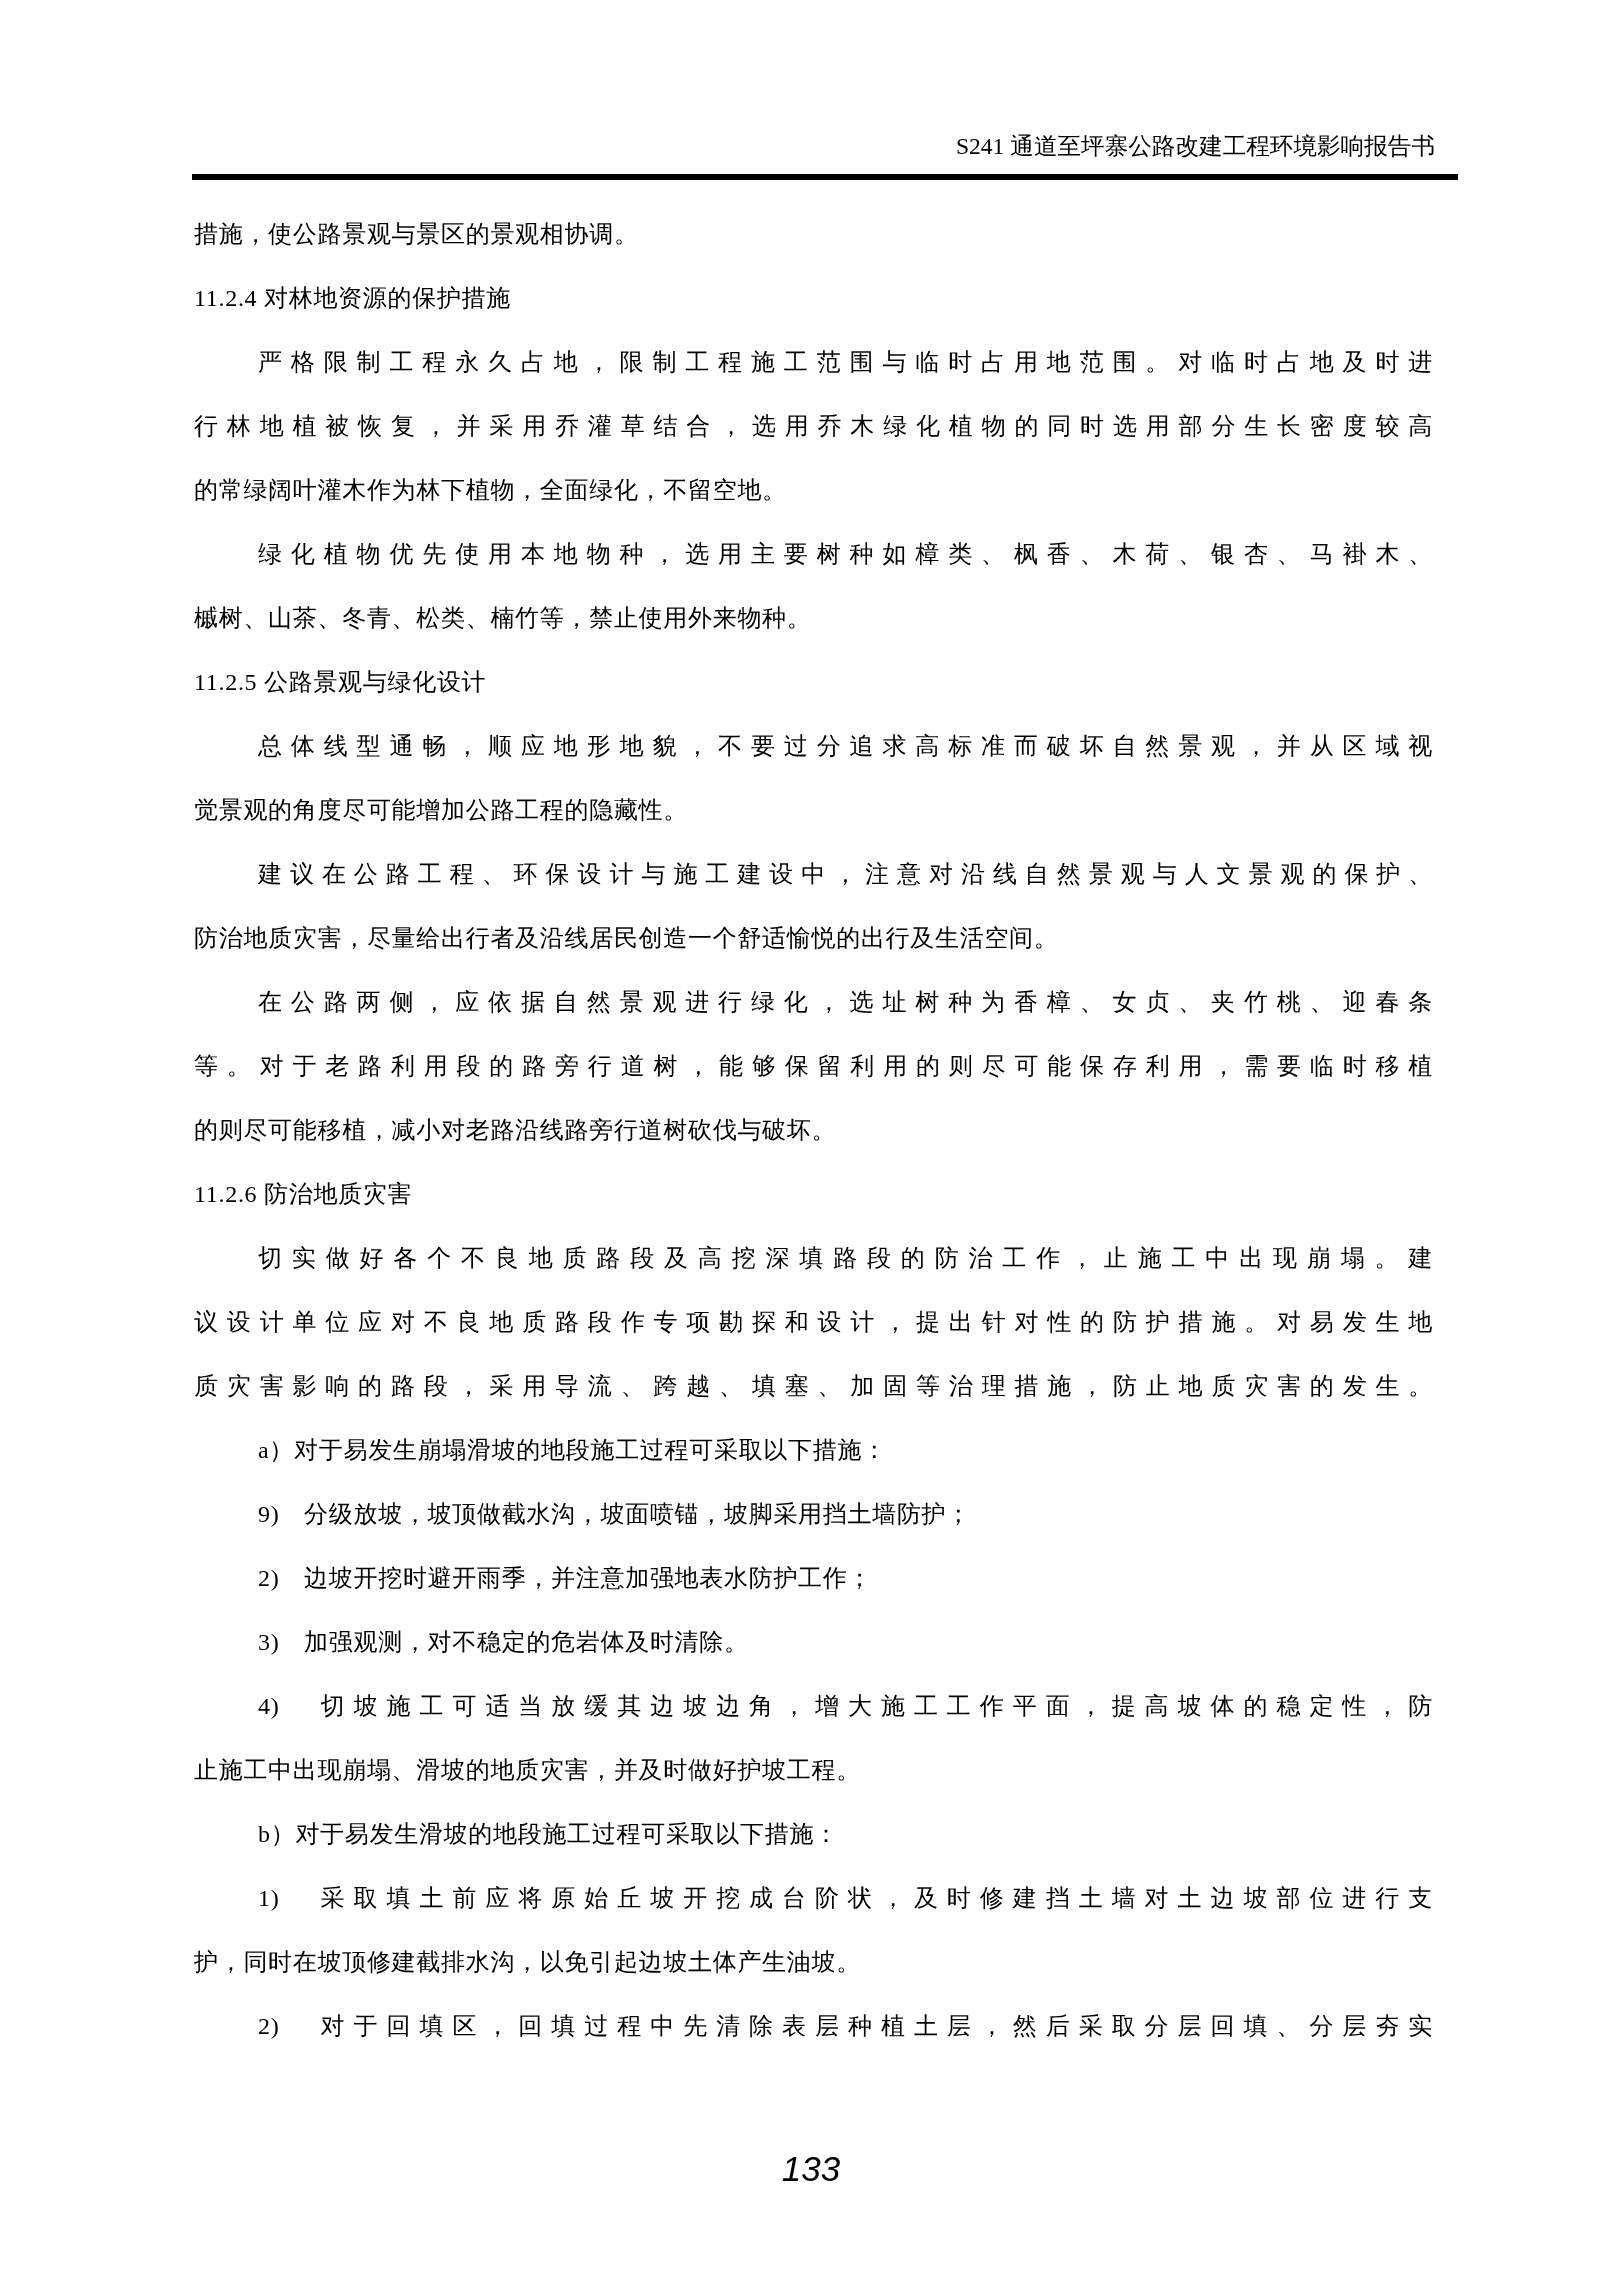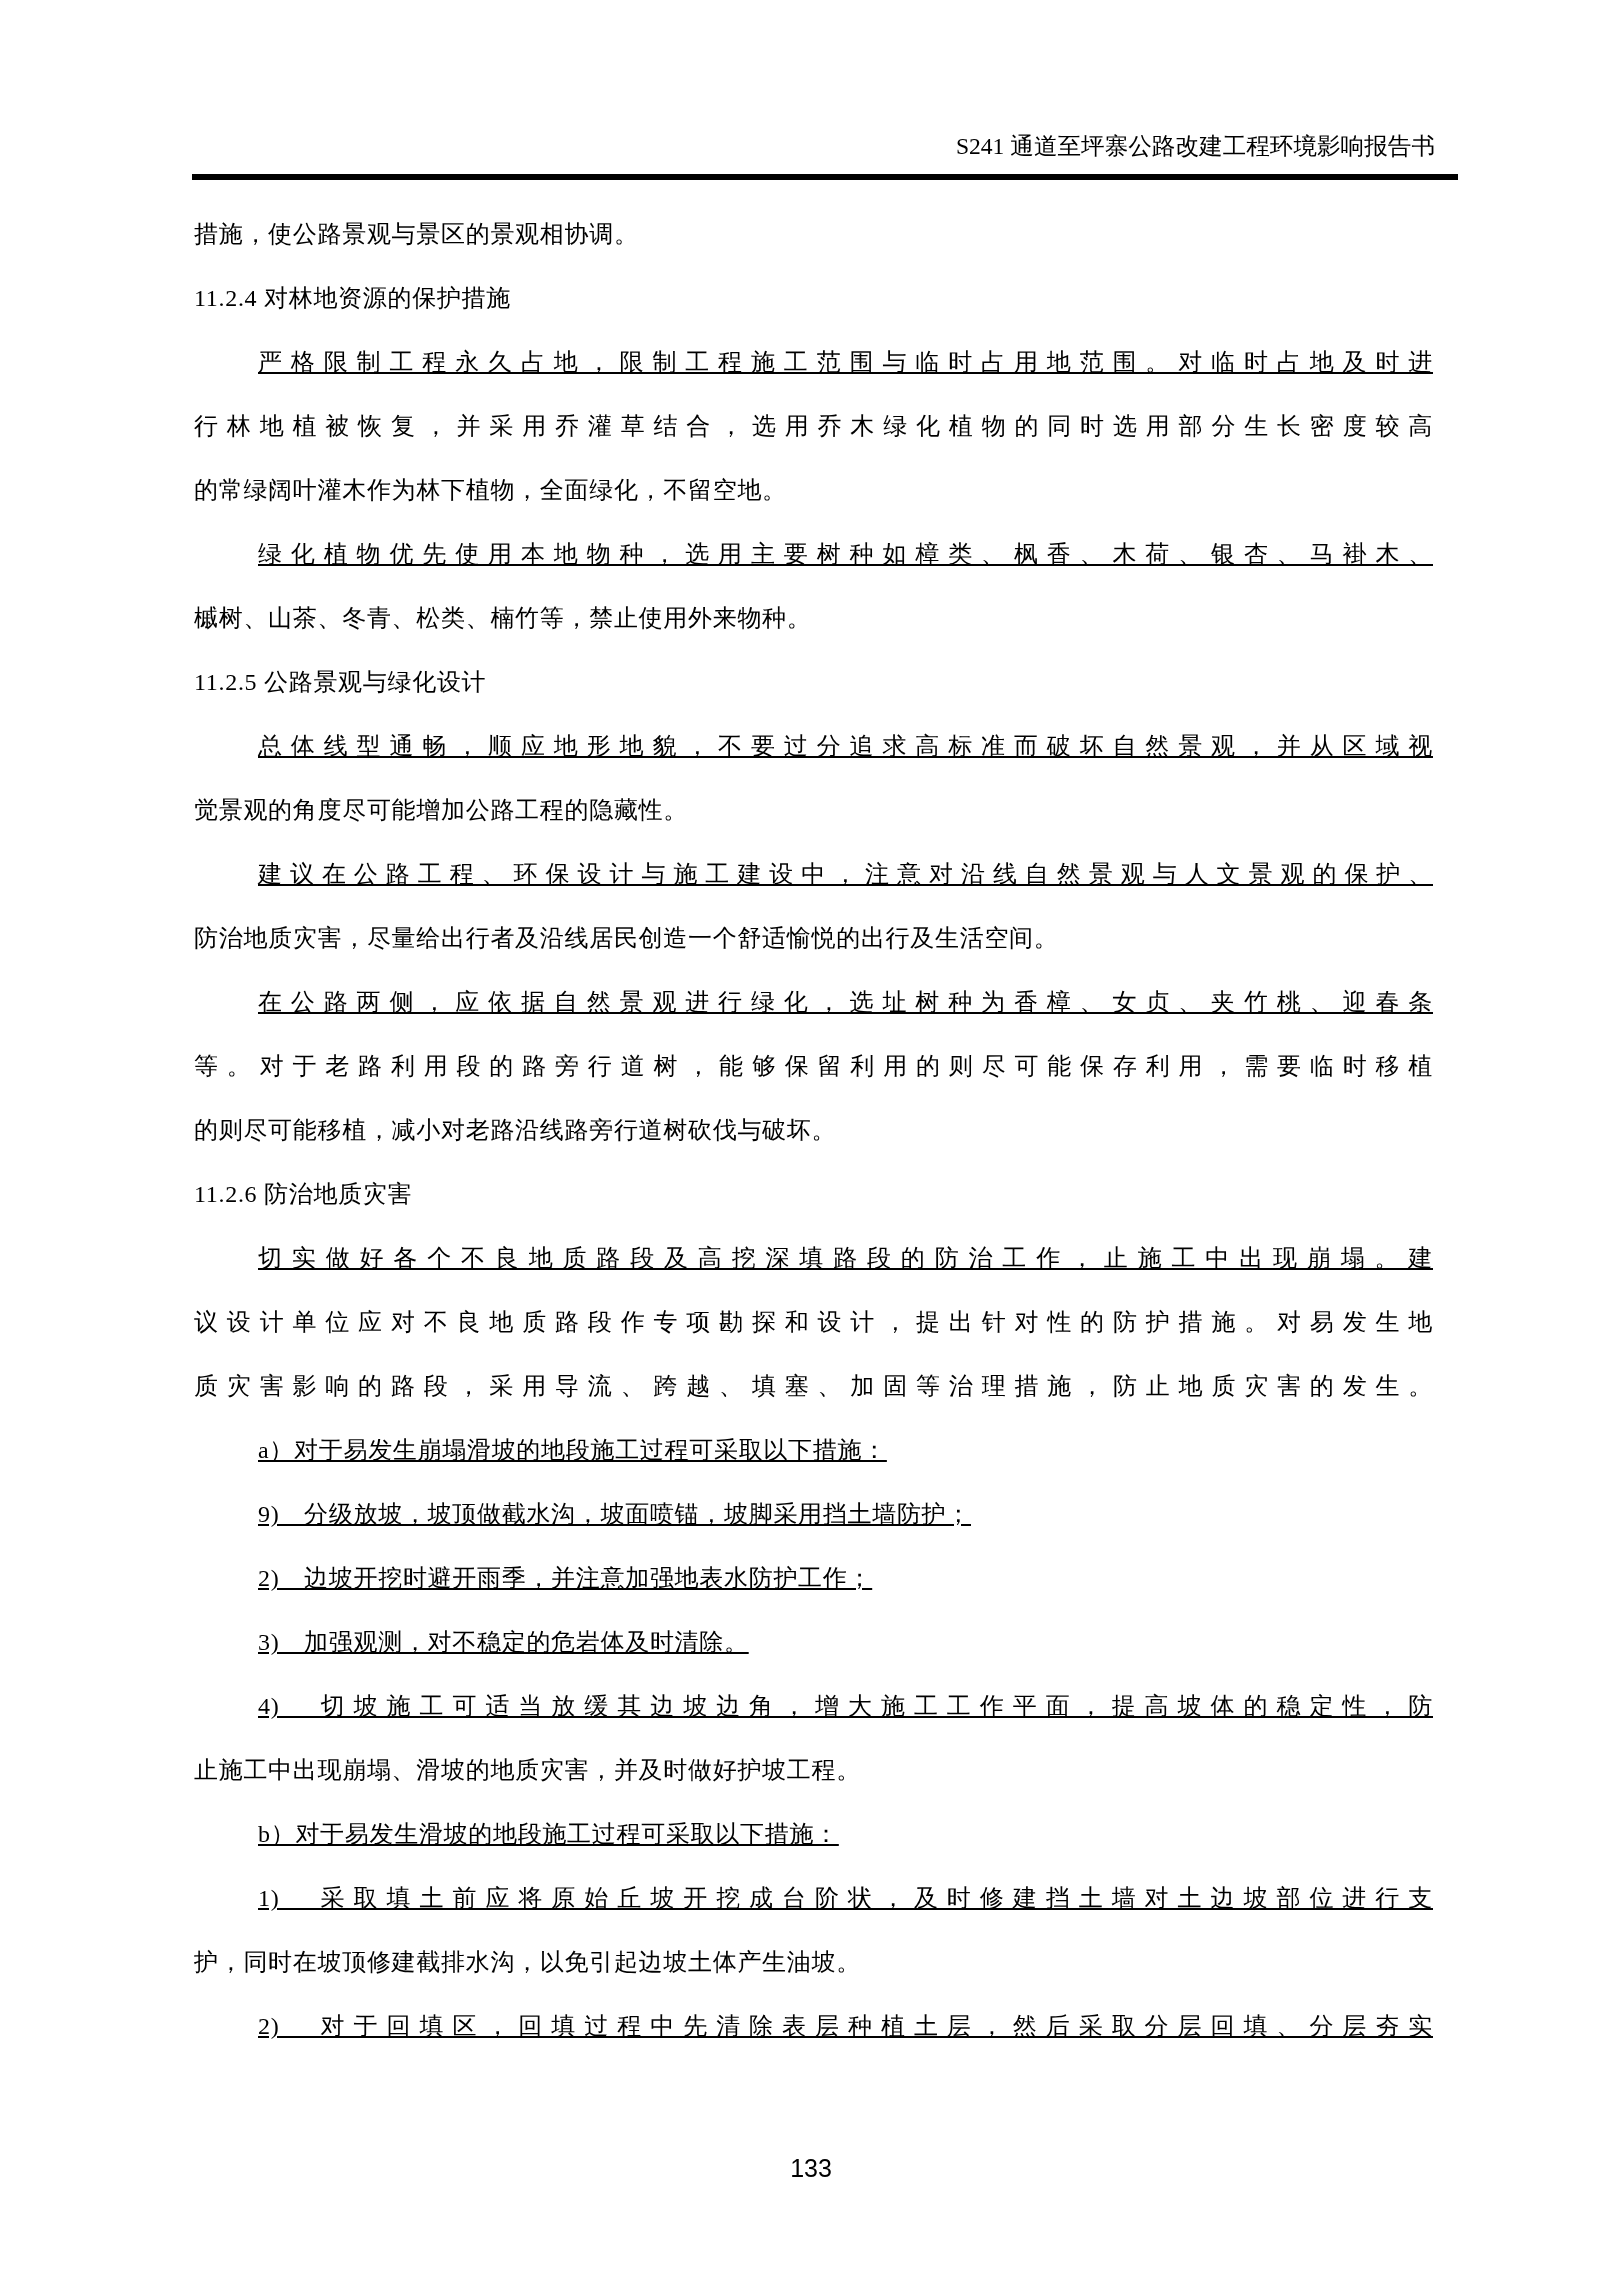--- a/index.html
+++ b/index.html
@@ -36,32 +36,33 @@
     width: 1239px;
   }
   .line {
     font-size: 24px;
     height: 64px;
     line-height: 64px;
     text-align: justify;
     text-align-last: left;
     letter-spacing: 0.7px;
   }
-  .line.indent { padding-left: 64px; text-decoration: underline; }
+  .line.indent { padding-left: 64px; }
   .line.full { text-align-last: justify; }
   .line.heading { letter-spacing: 0.7px; }
   .page-number {
     position: absolute;
     top: 2152px;
     left: 0;
     width: 100%;
     text-align: center;
-    font-size: 25px;
+    font-size: 35px;
     line-height: 33px;
     font-family: "Liberation Sans", "DejaVu Sans", sans-serif;
+    font-style: italic;
   }
 </style>
 </head>
 <body>
 
 <div class="header-title">S241 通道至坪寨公路改建工程环境影响报告书</div>
 
 <div class="header-rule"></div>
 
 <div id="content">

